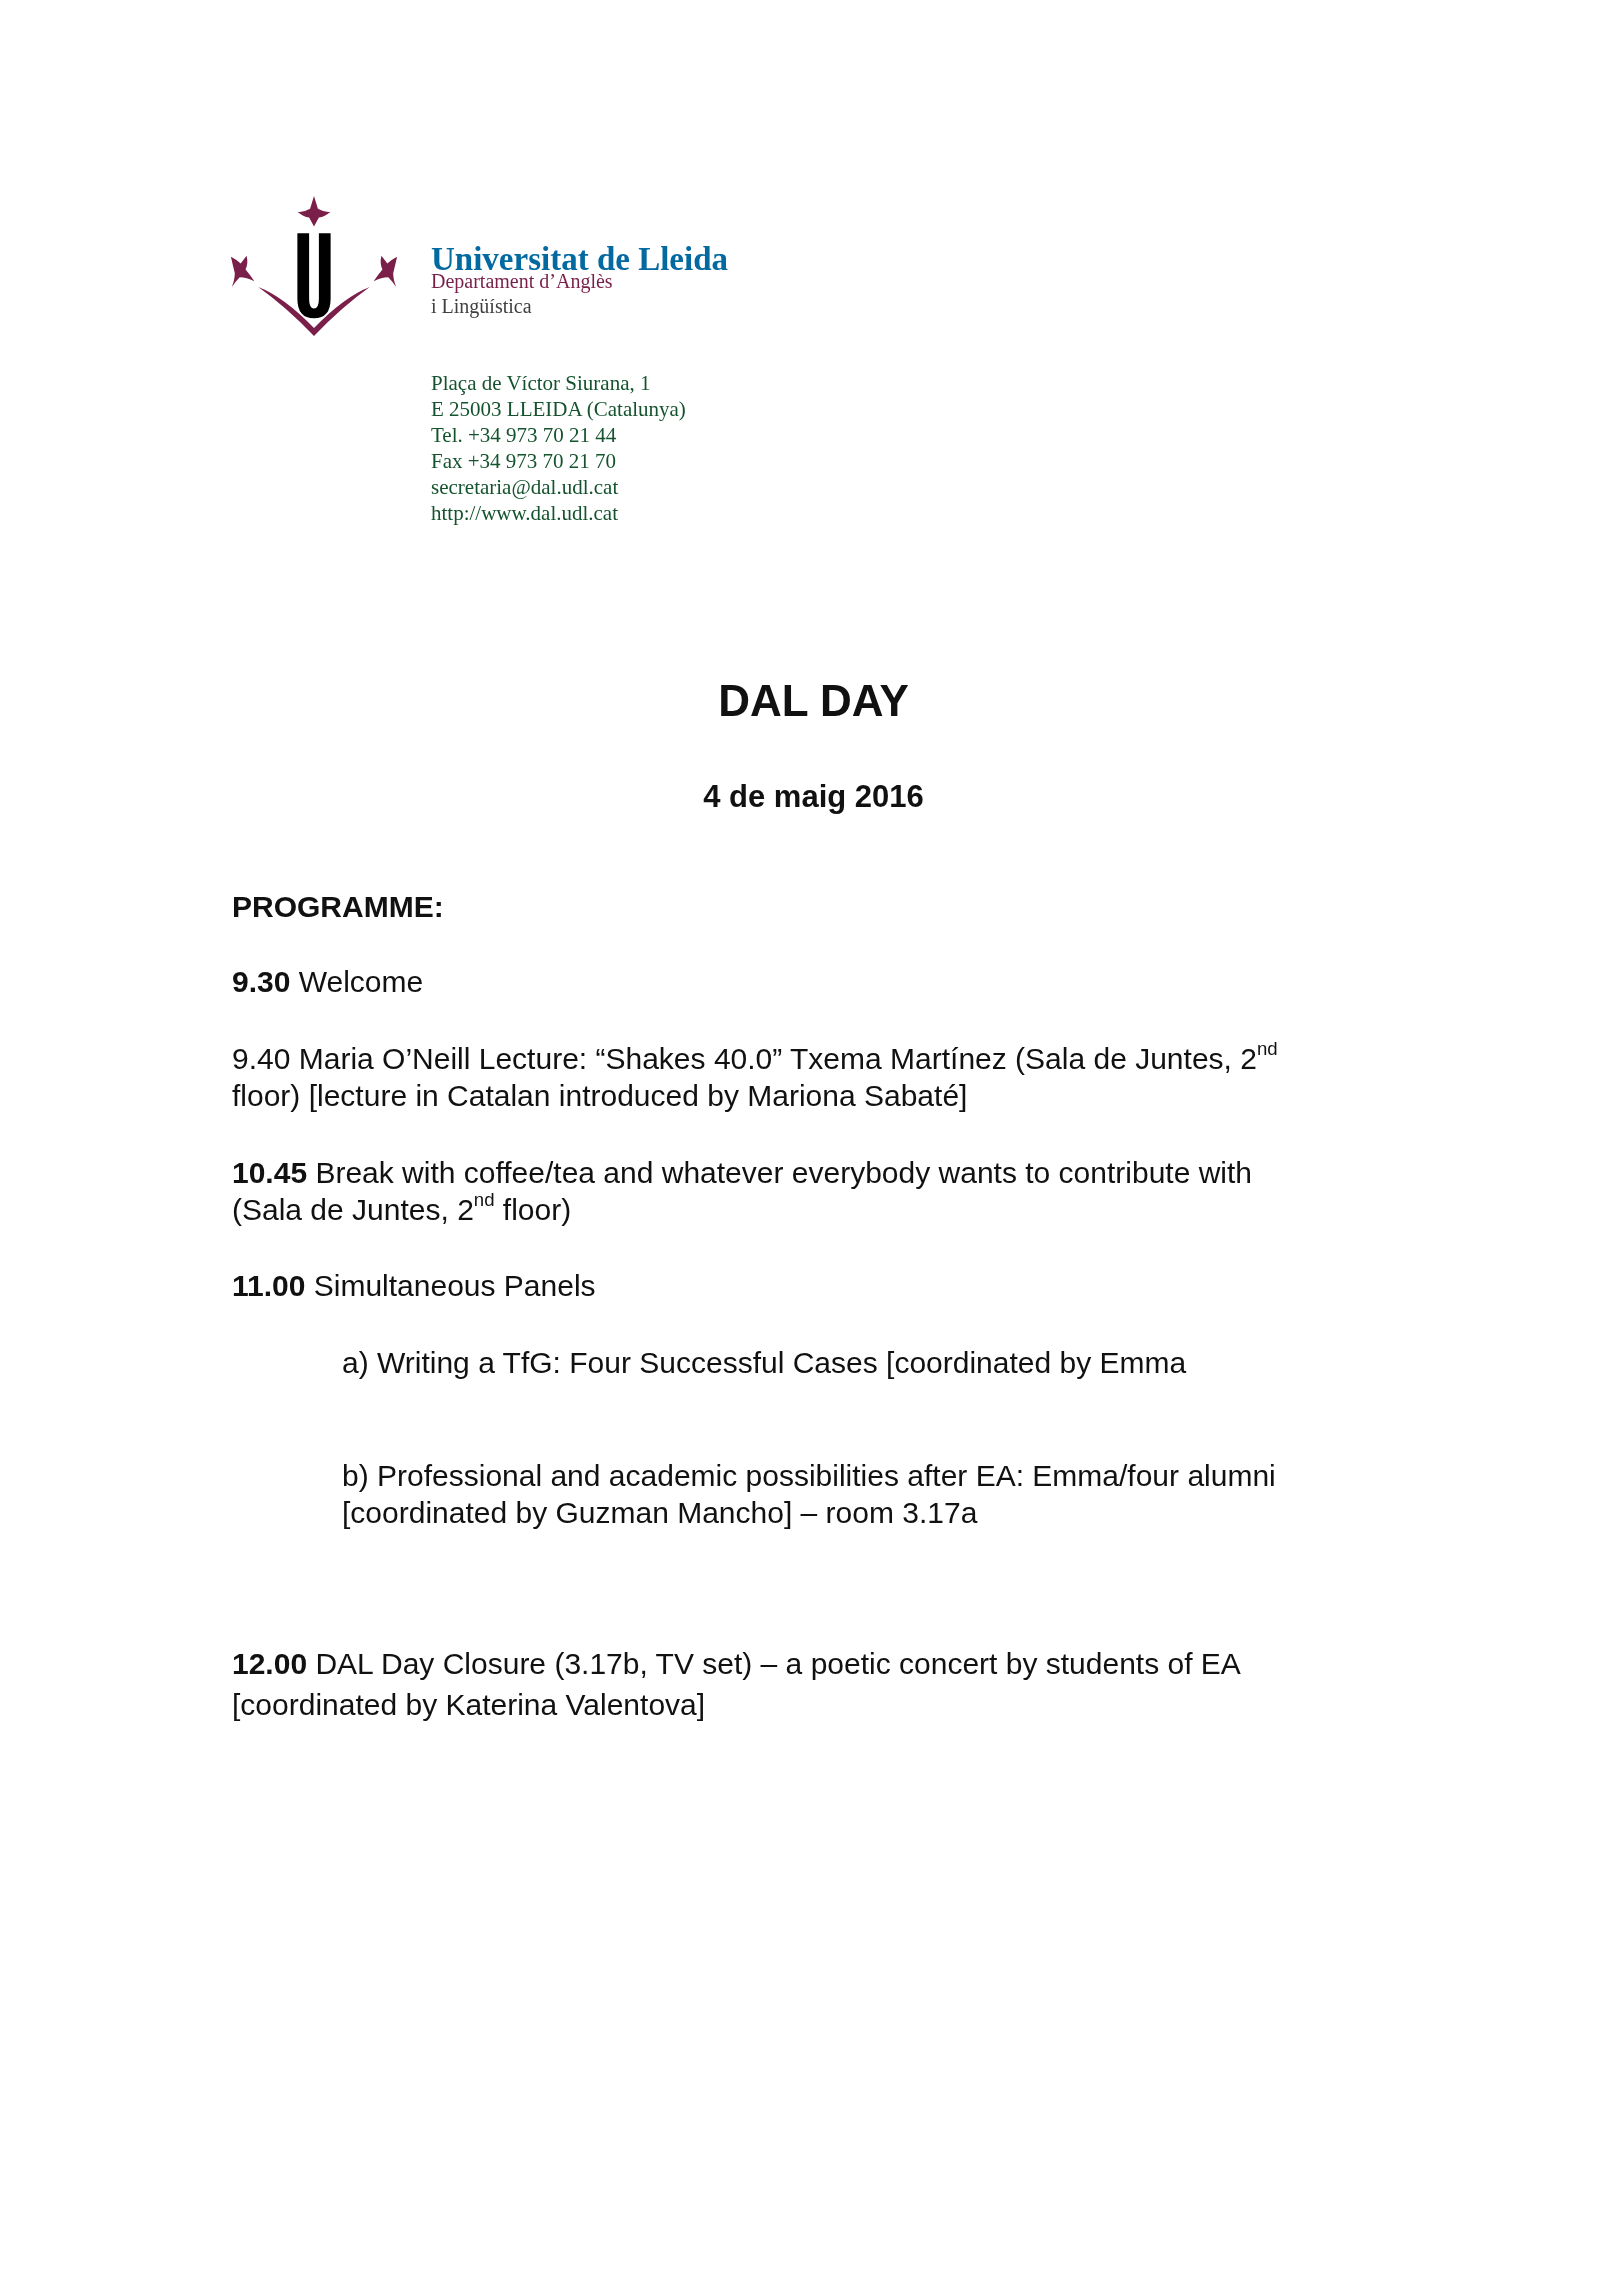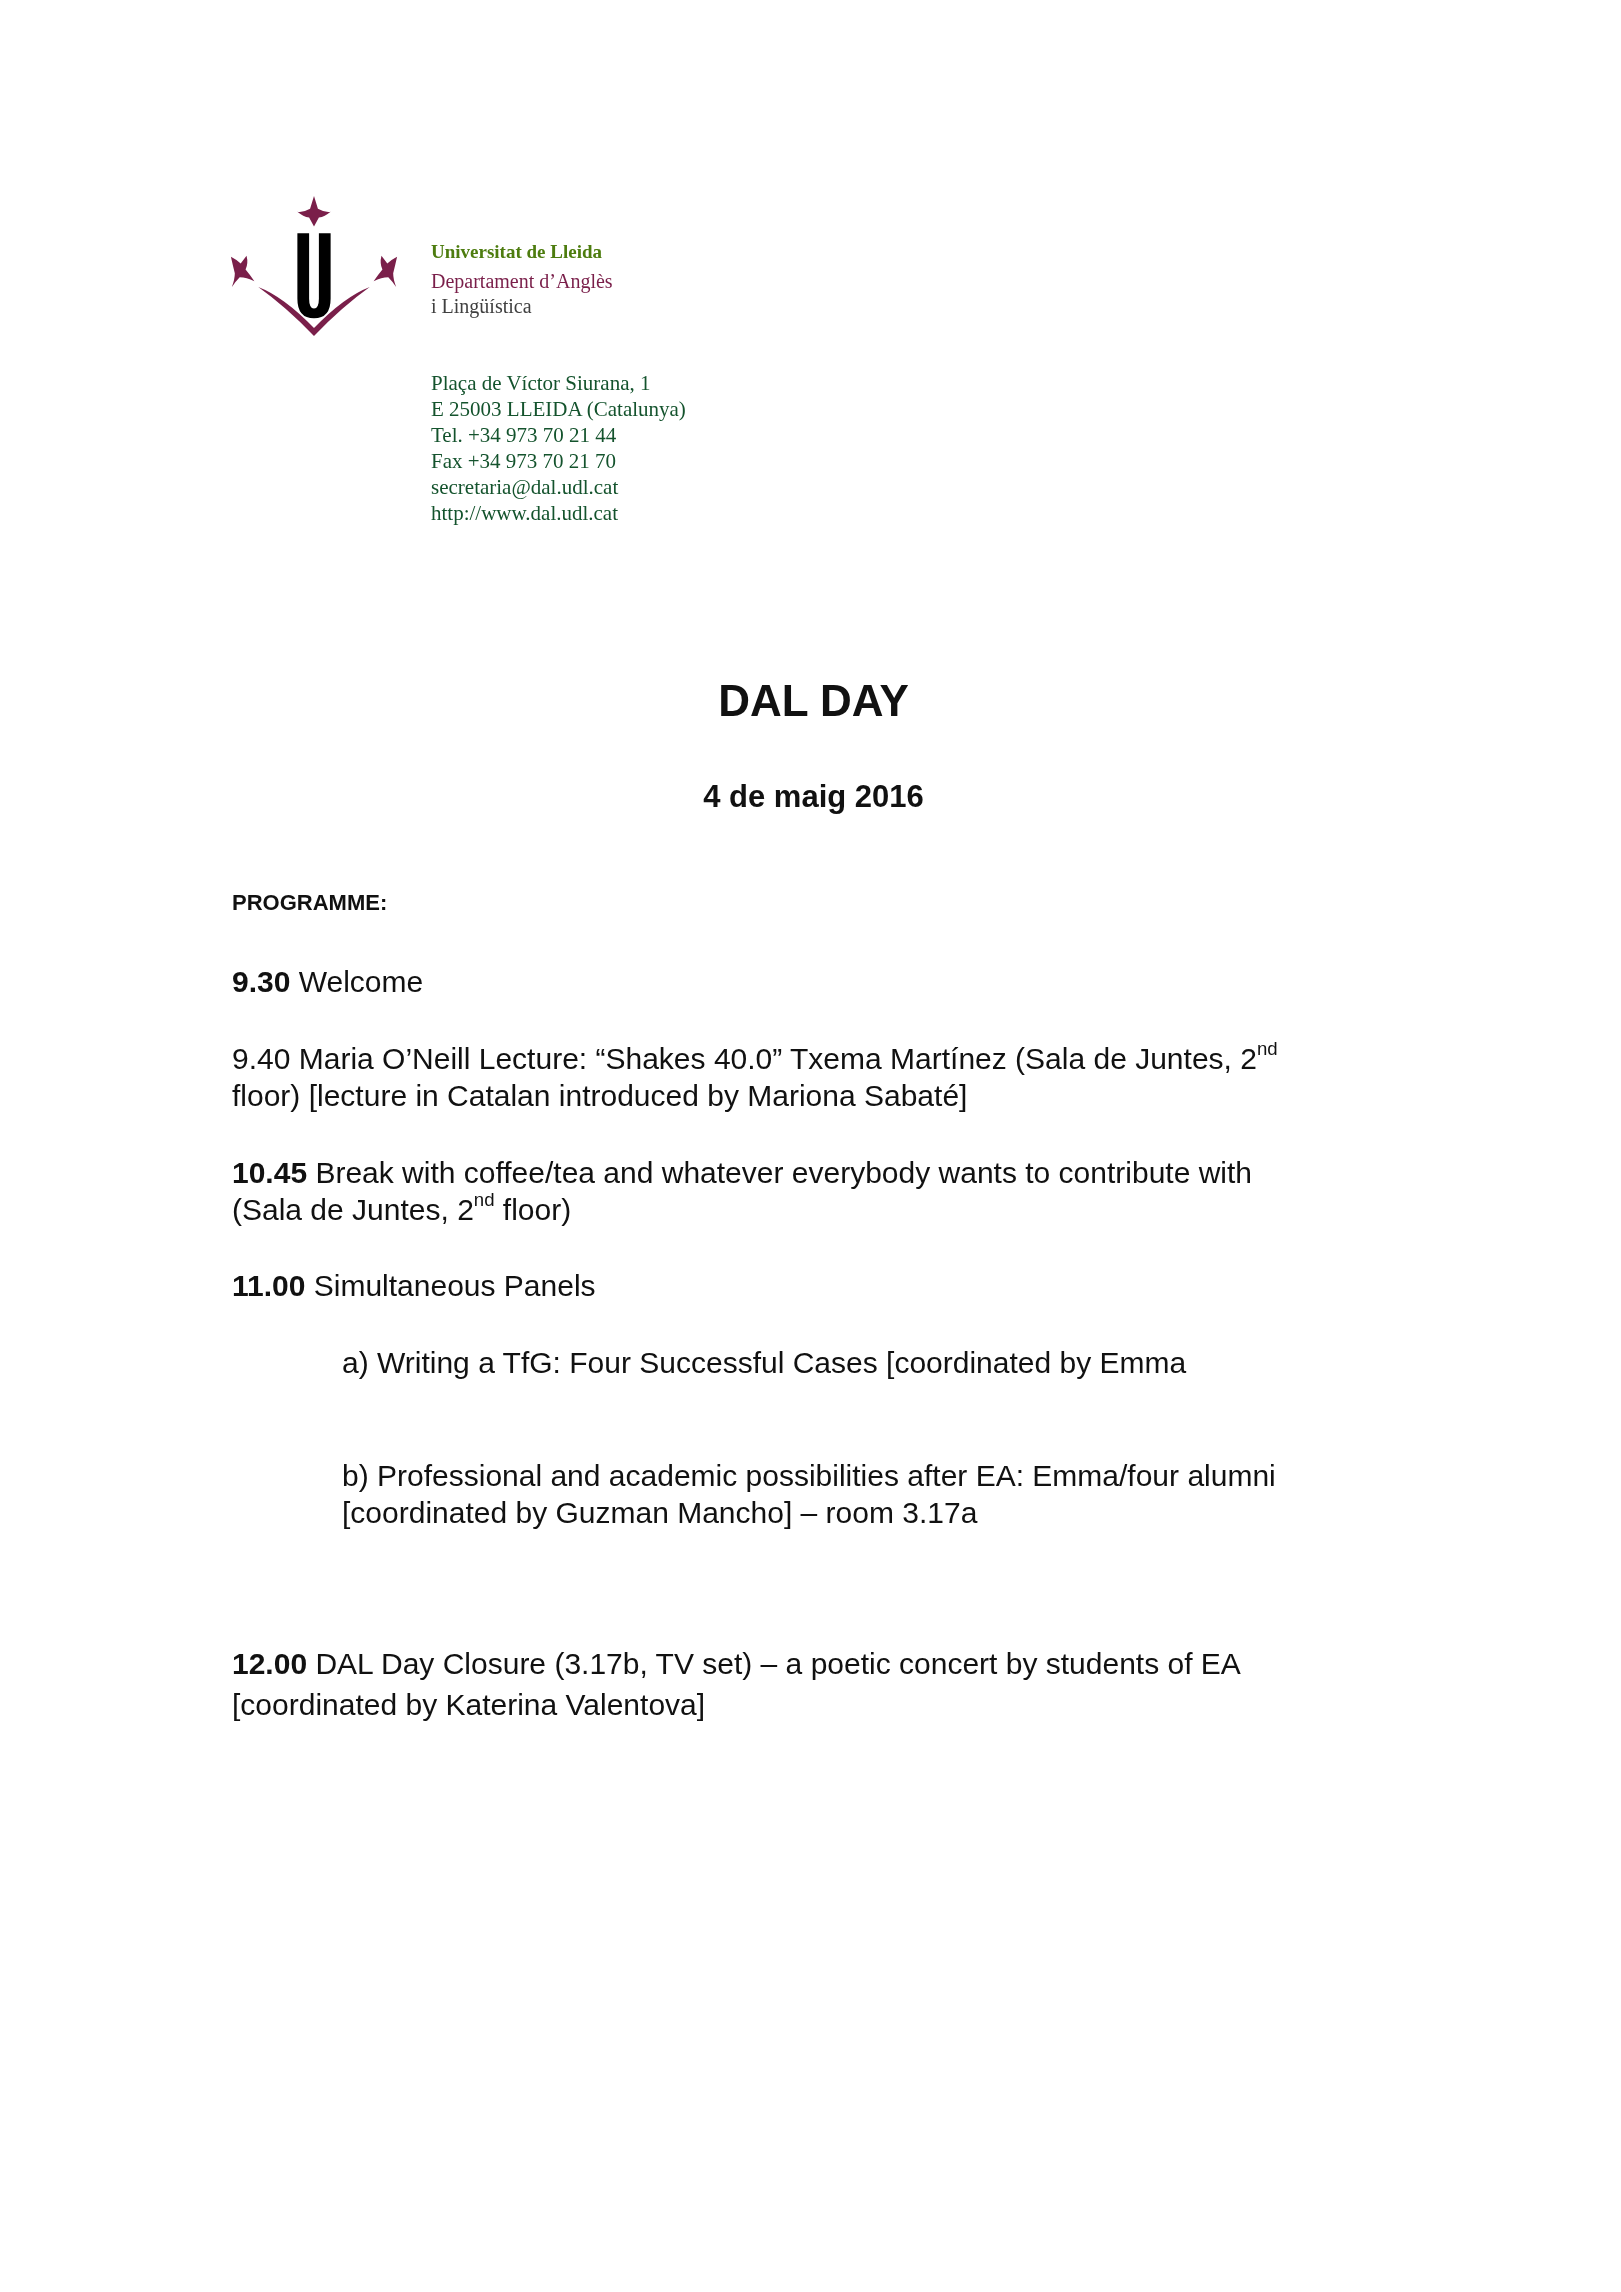--- a/index.html
+++ b/index.html
@@ -1,25 +1,25 @@
 <!DOCTYPE html>
 <html><head>
 <meta charset="utf-8">
 <style>
   html, body { margin:0; padding:0; background:#ffffff; }
   body { width:1621px; height:2293px; position:relative; overflow:hidden; font-family:"Liberation Sans", sans-serif; color:#111; }
   .abs { position:absolute; white-space:nowrap; }
   .logo { position:absolute; left:227px; top:191px; width:174px; height:149px; }
-  .uni-name { left:431px; top:241px; font-family:"Liberation Serif", serif; font-weight:bold; font-size:19px; color:#4d7c0f; }
+  .uni-name { left:431px; top:241px; font-family:"Liberation Serif", serif; font-weight:bold; font-size:33px; color:#0369a1; }
   .dept { left:431px; font-family:"Liberation Serif", serif; font-size:20px; line-height:25.5px; }
   .addr { left:431px; top:370px; font-family:"Liberation Serif", serif; font-size:21px; line-height:26px; color:#14532d; }
   .addr div { white-space:nowrap; }
   .title { left:0; width:1627px; text-align:center; top:676px; font-weight:bold; font-size:44px; }
   .date { left:0; width:1627px; text-align:center; top:779px; font-weight:bold; font-size:31px; }
-  .heading { left:232px; top:890px; font-weight:bold; font-size:22px; }
+  .heading { left:232px; top:890px; font-weight:bold; font-size:30px; }
   .item { position:absolute; left:232px; width:1176px; font-size:30px; line-height:37px; white-space:normal; }
   .item.sub { left:330px; width:1078px;margin-left:12px; }
   .item b { font-weight:bold; }
   .item .line { display:block; white-space:nowrap; }
   sup { font-size:18.6px; line-height:0; vertical-align:13.7px; }
 </style>
 </head>
 <body>
 
 <div>

